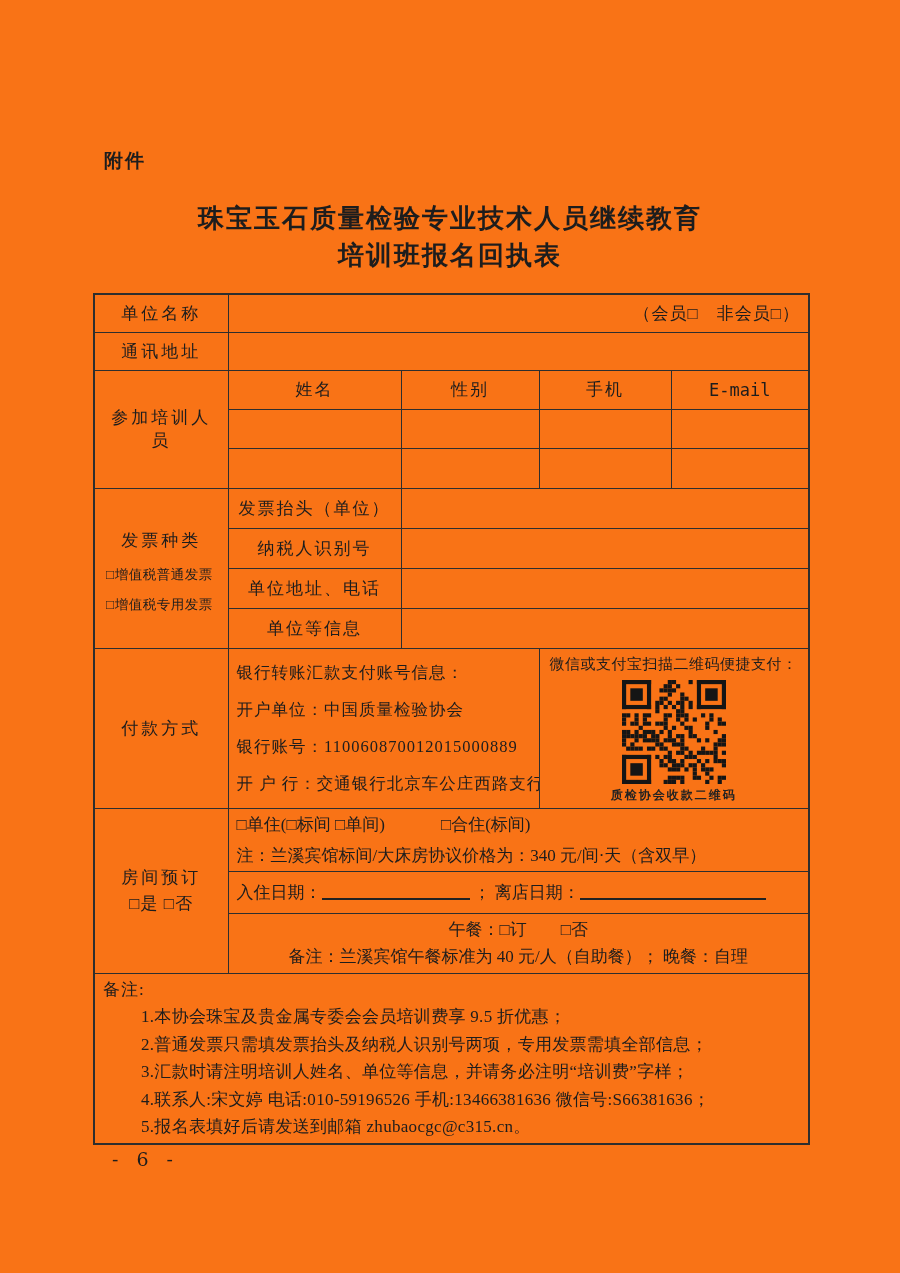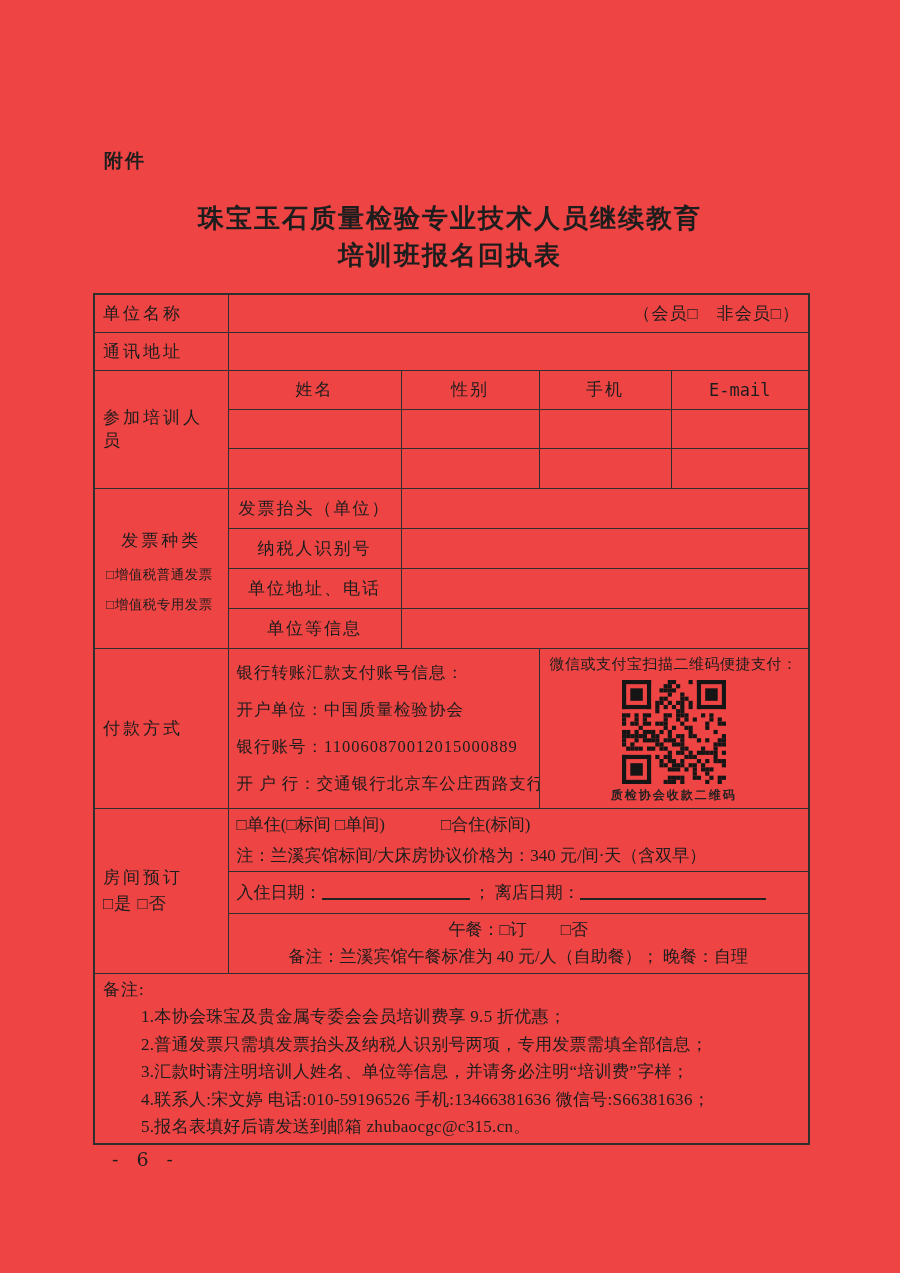--- a/index.html
+++ b/index.html
@@ -1,21 +1,21 @@
 <!DOCTYPE html>
 <html><head>
 <meta charset="utf-8">
 <style>
   html,body{margin:0;padding:0;}
   body{
     width:900px;height:1273px;background:#ffffff;
     font-family:"Liberation Serif","DejaVu Serif",serif;
     color:#1d1d1d;overflow:hidden;
   }
-  .page{position:relative;width:900px;height:1273px;background:#ef4444;}
+  .page{position:relative;width:900px;height:1273px;background:#f97316;}
 
   .attachment{
     position:absolute;left:104px;top:148px;
     font-size:19px;font-weight:bold;letter-spacing:2px;
     font-family:"Liberation Sans","DejaVu Sans",sans-serif;
   }
   .doc-title{
     position:absolute;top:200px;left:0;width:900px;text-align:center;
     font-weight:bold;font-size:26px;line-height:37px;letter-spacing:2px;
     font-family:"Liberation Sans","DejaVu Sans",sans-serif;
@@ -24,21 +24,21 @@
   table.form{
     position:absolute;left:93px;top:293px;width:715px;
     border-collapse:collapse;table-layout:fixed;
     border:2px solid #2e2e2e;
   }
   table.form td{
     border:1px solid #2e2e2e;
     font-size:17px;padding:2px 8px;vertical-align:middle;
     overflow:hidden;
   }
-  td.lbl{letter-spacing:3px;margin-left:40px;}
+  td.lbl{text-align:center;letter-spacing:3px;margin-left:40px;}
   td.hdr{text-align:center;letter-spacing:2px;}
 
   .member-opts{text-align:right;padding-right:4px;letter-spacing:1px;}
 
   .invoice-cell{text-align:left;padding:4px 3px;}
   .invoice-title{text-align:center;letter-spacing:3px;font-size:17px;margin:6px 0 14px 0;}
   .invoice-opt{font-size:13.5px;letter-spacing:0.5px;margin:12px 0 0 3px;white-space:nowrap;font-family:Liberation Serif, serif;}
 
   .pay-cell{vertical-align:top;padding:12px 6px 4px 12px;}
   .pay-line{line-height:37px;font-size:16.5px;letter-spacing:1px;white-space:nowrap;}

